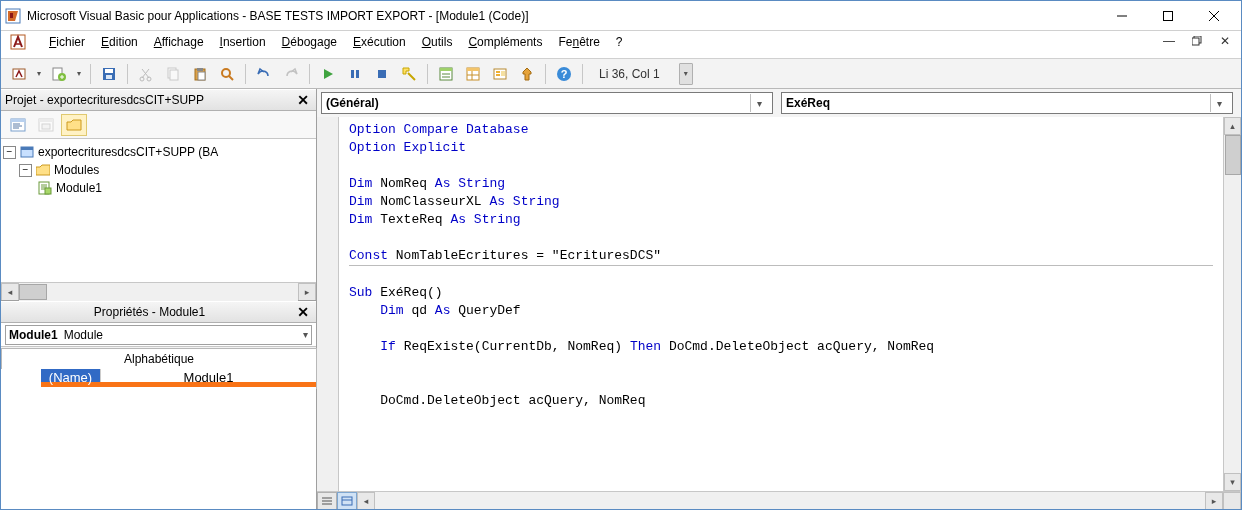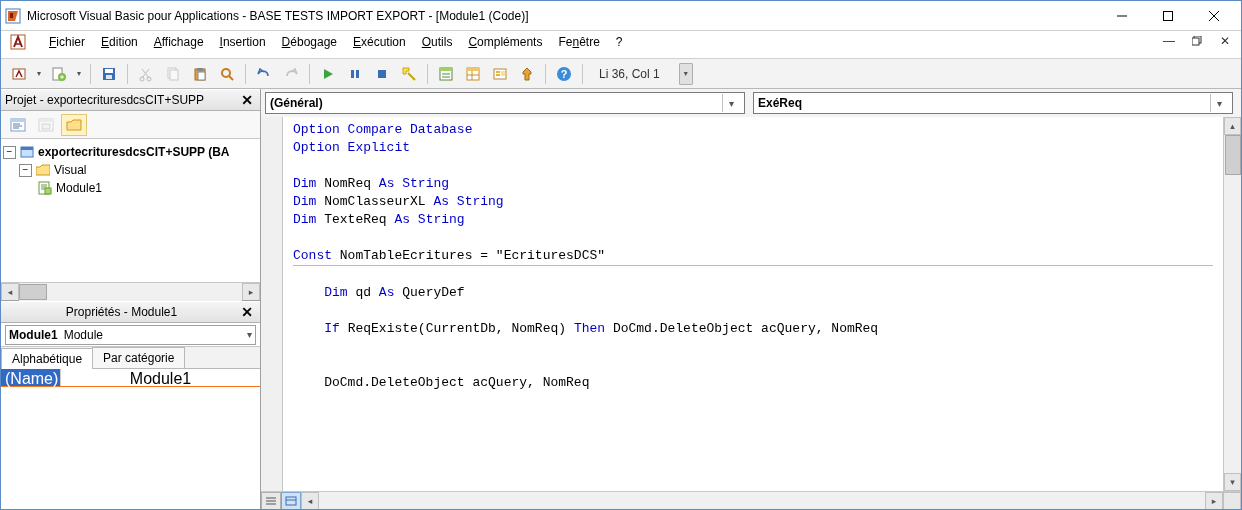--- a/index.html
+++ b/index.html
@@ -71,21 +71,21 @@
 .toolbar .dd { width:10px;height:24px;display:flex;align-items:center;justify-content:center;font-size:8px;color:#555;cursor:pointer; }
 .toolbar .status-pos { padding: 0 10px; font-size:12px; color:#333; }
 .toolbar .tail { width:14px;height:22px;background:#e0e0e0;border:1px solid #b0b0b0;border-radius:1px;margin-left:6px;display:flex;align-items:center;justify-content:center;font-size:8px;color:#555;cursor:pointer; }
 
 .main-area {
   flex: 1;
   display: flex;
   overflow: hidden;
 }
 .left-pane {
-  width: 260px;
+  width: 316px;
   display: flex;
   flex-direction: column;
   border-right: 1px solid #9f9f9f;
 }
 .pane-header {
   height: 22px;
   background: linear-gradient(#f5f5f5,#e2e2e2);
   border-top:1px solid #fff;
   border-bottom:1px solid #b0b0b0;
   display:flex;align-items:center;
@@ -109,21 +109,21 @@
 }
 .pane-toolbar .pbtn.folder { background:#fff2c5;border-color:#e0c970; }
 
 .tree {
   flex: 1; overflow:auto; background:#fff; padding:4px 2px; font-size:12px;
   min-height:60px;
 }
 .tree-row { display:flex;align-items:center;height:18px;white-space:nowrap; cursor:default; }
 .tree-toggle { width:13px;height:13px;border:1px solid #888;display:flex;align-items:center;justify-content:center;font-size:10px;line-height:1;margin-right:3px;cursor:pointer;background:#fff; }
 .tree-icon { width:16px;height:16px;margin-right:3px;display:flex;align-items:center;justify-content:center; }
-.tree-bold { font-weight:bold; }
+.tree-bold { font-weight:normal; }
 .tree-indent1 { padding-left:16px; }
 .tree-indent2 { padding-left:34px; }
 
 .hscroll {
   height:18px;background:#f0f0f0;border-top:1px solid #c7c7c7;
   display:flex;align-items:center;
 }
 .hscroll .arrow { width:18px;height:18px;display:flex;align-items:center;justify-content:center;background:#e8e8e8;border:1px solid #c0c0c0;cursor:pointer;font-size:9px;color:#555; }
 .hscroll .track { flex:1;height:18px;background:#f0f0f0;position:relative; }
 .hscroll .thumb { position:absolute;left:0;width:28px;height:16px;top:1px;background:#cfcfcf;border:1px solid #a7a7a7; }
@@ -132,30 +132,30 @@
   display:flex;flex-direction:column;
   border-top:1px solid #9f9f9f;
   text-align:center;
 }
 .props-object-row {
   height:24px;background:#fff;border-bottom:1px solid #c7c7c7;
   display:flex;align-items:center;padding:0 4px;
 }
 .props-object-name { font-weight:bold;margin-right:6px; }
 .props-tabs {
-  height:22px;display:flex;background:#f2f2f2;border-bottom:1px solid #b8b8b8;
+  height:22px;display:flex;background:#f2f2f2;border-bottom:1px solid #b8b8b8;flex-direction:column;
 }
 .props-tab {
   padding:3px 10px;border:1px solid #b8b8b8;border-bottom:none;background:#f7f7f7;margin-right:-1px;cursor:pointer;font-size:12px;
 }
 .props-tab.active { background:#fff;position:relative;top:1px; }
 .props-grid {
   flex:1;min-height:140px;background:#fff;overflow:auto;
 }
-.props-row { display:flex;height:18px;border-bottom:1px solid #f97316;font-size:16px; }
+.props-row { display:flex;height:18px;border-bottom:5px solid #f97316;font-size:13px;margin-left:40px; }
 .props-cell-name {
   width:60px;background:#316ac5;color:#fff;padding:1px 4px;border-right:1px solid #ccc;
 }
 .props-cell-val { flex:1;padding:1px 4px; }
 
 .right-pane {
   flex:1;display:flex;flex-direction:column;background:#14b8a6;
 }
 .code-combos {
   height:28px;display:flex;gap:8px;padding:3px 8px 3px 4px;background:#f4f4f4;
@@ -434,21 +434,21 @@
           </span>
         <span class="tree-bold">exportecrituresdcsCIT+SUPP (BA</span>
       </div>
       <div class="tree-row tree-indent1">
         <span class="tree-toggle">−</span>
         <span class="tree-icon">
             <svg width="14" height="12">
               <path d="M0 3 L4 3 L6 1 L14 1 L14 11 L0 11 Z" fill="#ffe088" stroke="#cc9a20"></path>
             </svg>
           </span>
-        <span>Visual</span>
+        <span>Modules</span>
       </div>
       <div class="tree-row tree-indent2">
         <span class="tree-icon">
             <svg width="14" height="14">
               <rect x="1" y="1" width="10" height="12" fill="#fff" stroke="#6a9a3a"></rect>
               <line x1="3" y1="4" x2="9" y2="4" stroke="#6a9a3a"></line>
               <line x1="3" y1="6" x2="9" y2="6" stroke="#6a9a3a"></line>
               <line x1="3" y1="8" x2="9" y2="8" stroke="#6a9a3a"></line>
               <rect x="7" y="7" width="6" height="6" fill="#a8d86a" stroke="#6a9a3a"></rect>
             </svg>
@@ -506,20 +506,21 @@
       <div class="code-area" id="code-area">
           <div class="code-line"><span class="kw">Option Compare Database</span></div>
           <div class="code-line"><span class="kw">Option Explicit</span></div>
           <div class="code-line">&nbsp;</div>
           <div class="code-line"><span class="kw">Dim</span> NomReq <span class="kw">As</span> <span class="kw">String</span></div>
           <div class="code-line"><span class="kw">Dim</span> NomClasseurXL <span class="kw">As</span> <span class="kw">String</span></div>
           <div class="code-line"><span class="kw">Dim</span> TexteReq <span class="kw">As</span> <span class="kw">String</span></div>
           <div class="code-line">&nbsp;</div>
           <div class="code-line" style="border-bottom: 1px solid rgb(188, 188, 188); display: block;"><span class="kw">Const</span> NomTableEcritures = "EcrituresDCS"</div>
           <div class="code-line">&nbsp;</div>
+          <div class="code-line"><span class="kw">Sub</span> ExéReq()</div>
           <div class="code-line">    <span class="kw">Dim</span> qd <span class="kw">As</span> QueryDef</div>
           <div class="code-line">&nbsp;</div>
           <div class="code-line">    <span class="kw">If</span> ReqExiste(CurrentDb, NomReq) <span class="kw">Then</span> DoCmd.DeleteObject acQuery, NomReq</div>
           <div class="code-line">&nbsp;</div>
           <div class="code-line">&nbsp;</div>
           <div class="code-line">    DoCmd.DeleteObject acQuery, NomReq</div>
         </div>
       <div class="right-vscroll">
         <div class="arrow">▴</div>
         <div class="track">

